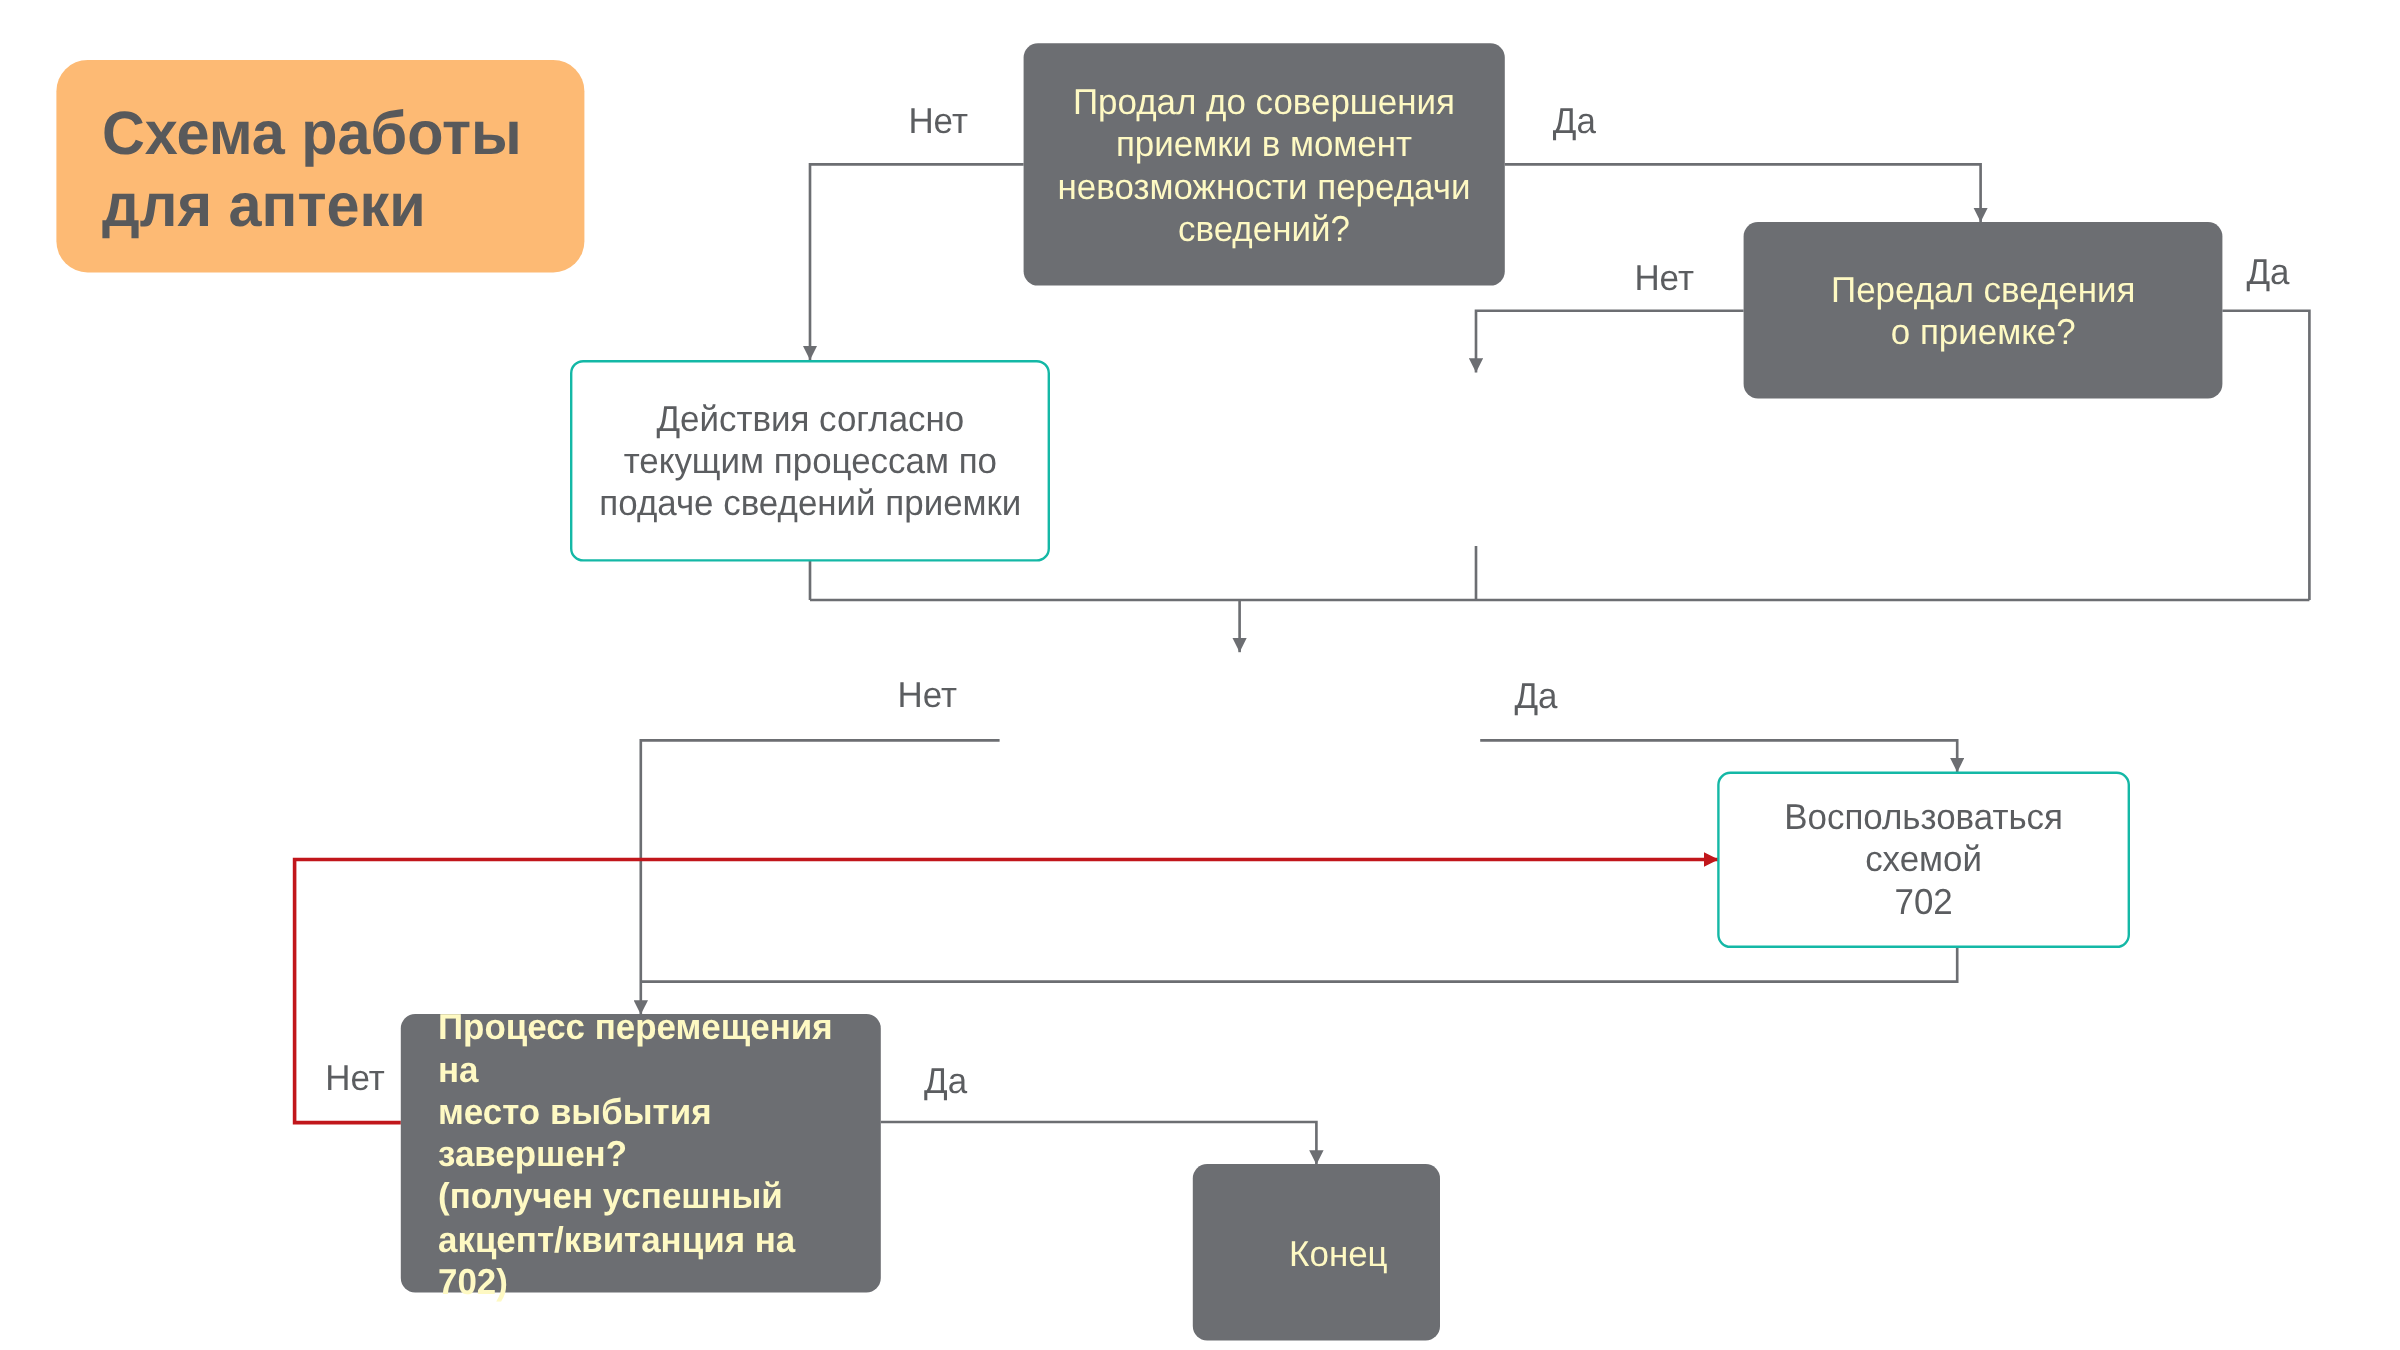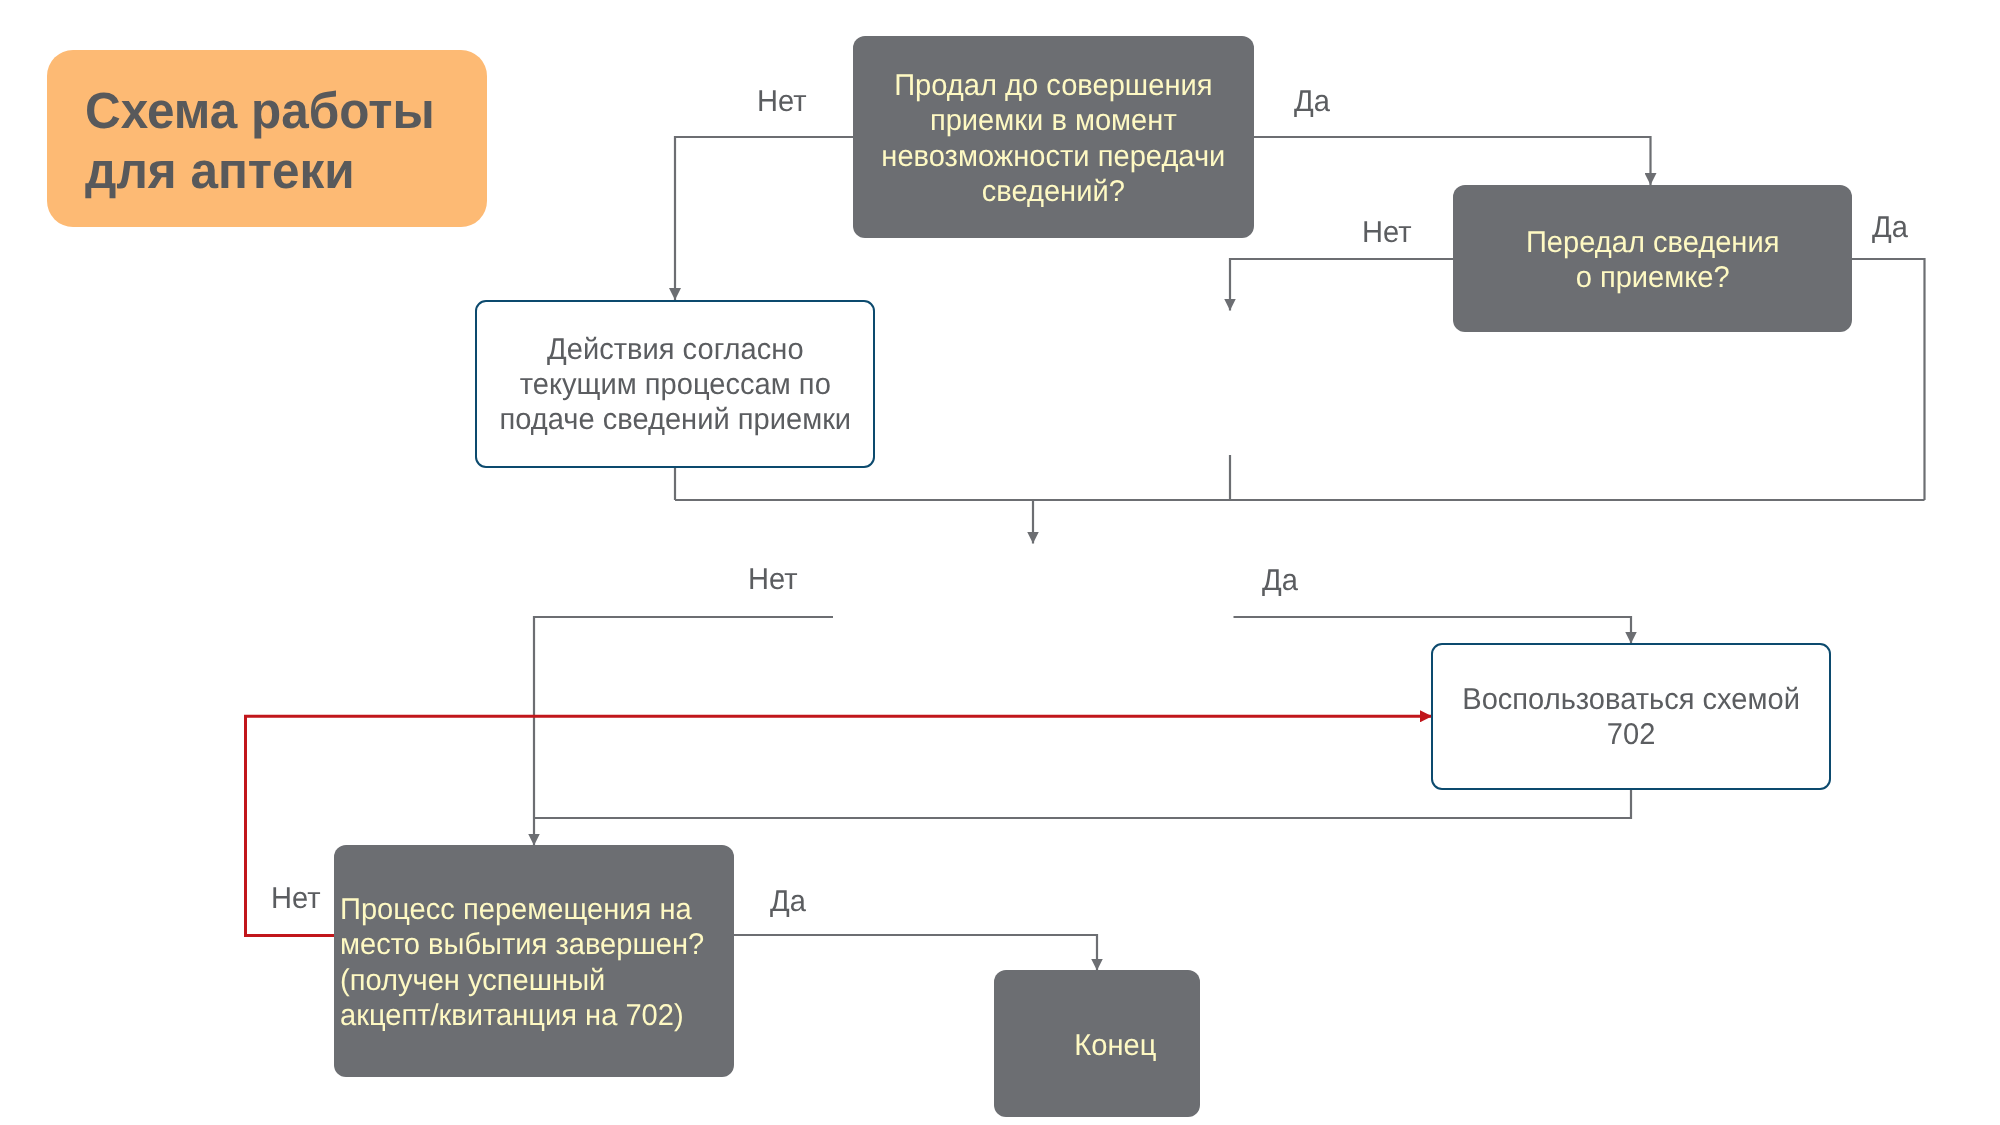--- a/index.html
+++ b/index.html
@@ -16,21 +16,21 @@
   .title-card .t{position:absolute;color:#58595b;font-weight:bold;
        font-size:51px;line-height:60px;white-space:nowrap;
        transform:scaleX(0.97);transform-origin:0 0;filter:blur(0px);}
 
   .node{position:absolute;box-sizing:border-box;display:flex;
         align-items:center;justify-content:center;padding-top:3.5px;}
   .node .inner{display:block;text-align:center;white-space:pre-line;
         transform:scaleX(0.97);transform-origin:center center;filter:blur(0px);}
   .node.dark{background:#6c6e72;color:#fef9c3;border-radius:12px;}
   .node.light{background:#ffffff;color:#5b5d60;
-        border:2px solid #0c4a6e;border-radius:11px;padding-top:1px;}
+        border:2px solid #14b8a6;border-radius:11px;padding-top:1px;}
 
   .lbl{position:absolute;color:#5b5d60;font-size:30px;line-height:30px;
        white-space:nowrap;transform:scaleX(0.97);transform-origin:0 0;filter:blur(0px);}
 </style>
 </head>
 <body>
 
 <div id="stage">
 
   <svg class="layer" viewBox="0 0 2000 1125">
@@ -81,26 +81,26 @@
   </div>
 
   <div class="node light" style="left:475px;top:300px;width:400px;height:168px;">
     <span class="inner" style="font-size:30px;line-height:35.3px;">Действия согласно
 текущим процессам по
 подаче сведений приемки</span>
   </div>
 
 
 
-  <div class="node light" style="left:1431px;top:643px;width:400px;height:147px;">
+  <div class="node light" style="left:1431px;top:643px;width:344px;height:147px;">
     <span class="inner" style="font-size:30px;line-height:35.3px;">Воспользоваться схемой
 702</span>
   </div>
 
-  <div class="node dark" style="left:334px;top:845px;width:400px;height:232px;justify-content:flex-start;padding-left:6px;">
+  <div class="node dark" style="left:334px;top:845px;width:400px;height:232px;justify-content:flex-start;padding-left:31px;font-weight:bold;">
     <span class="inner" style="font-size:30px;line-height:35.3px;text-align:left;transform-origin:left center;">Процесс перемещения на
 место выбытия завершен?
 (получен успешный
 акцепт/квитанция на 702)</span>
   </div>
 
   <div class="node dark" style="left:994px;top:970px;width:206px;height:147px;padding-left:36px;">
     <span class="inner" style="font-size:30px;line-height:35.3px;">Конец</span>
   </div>
 

